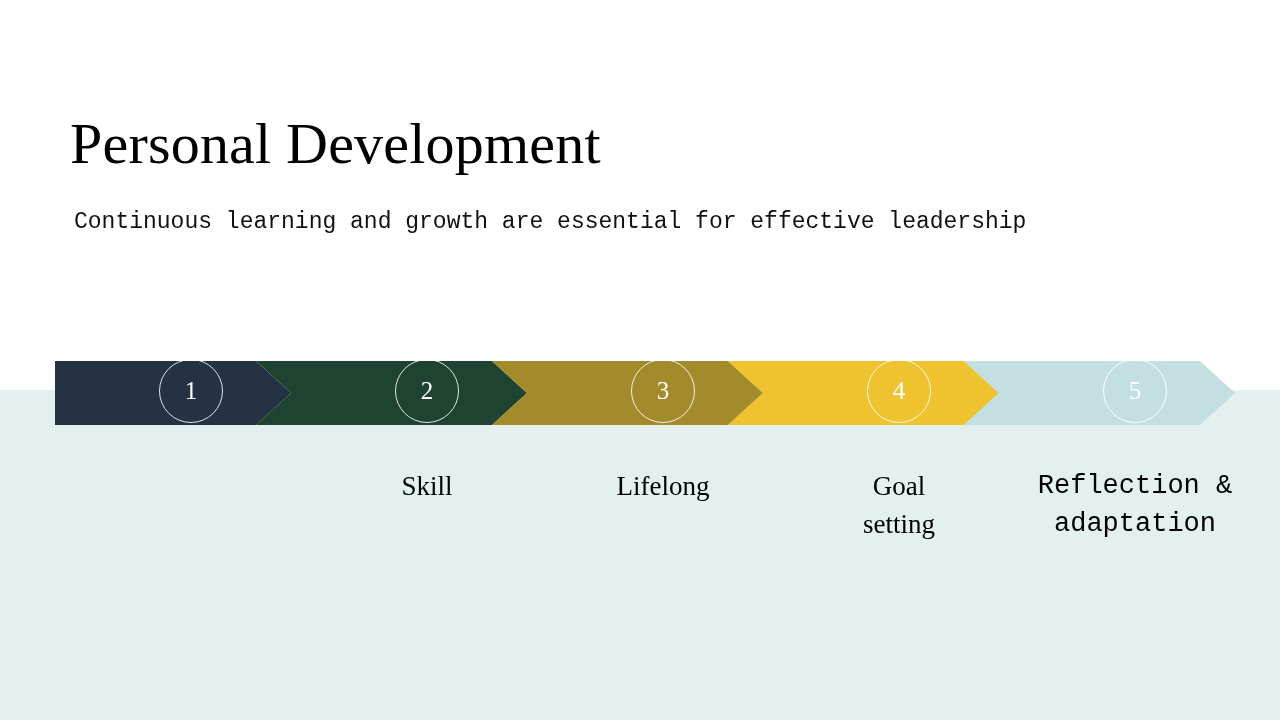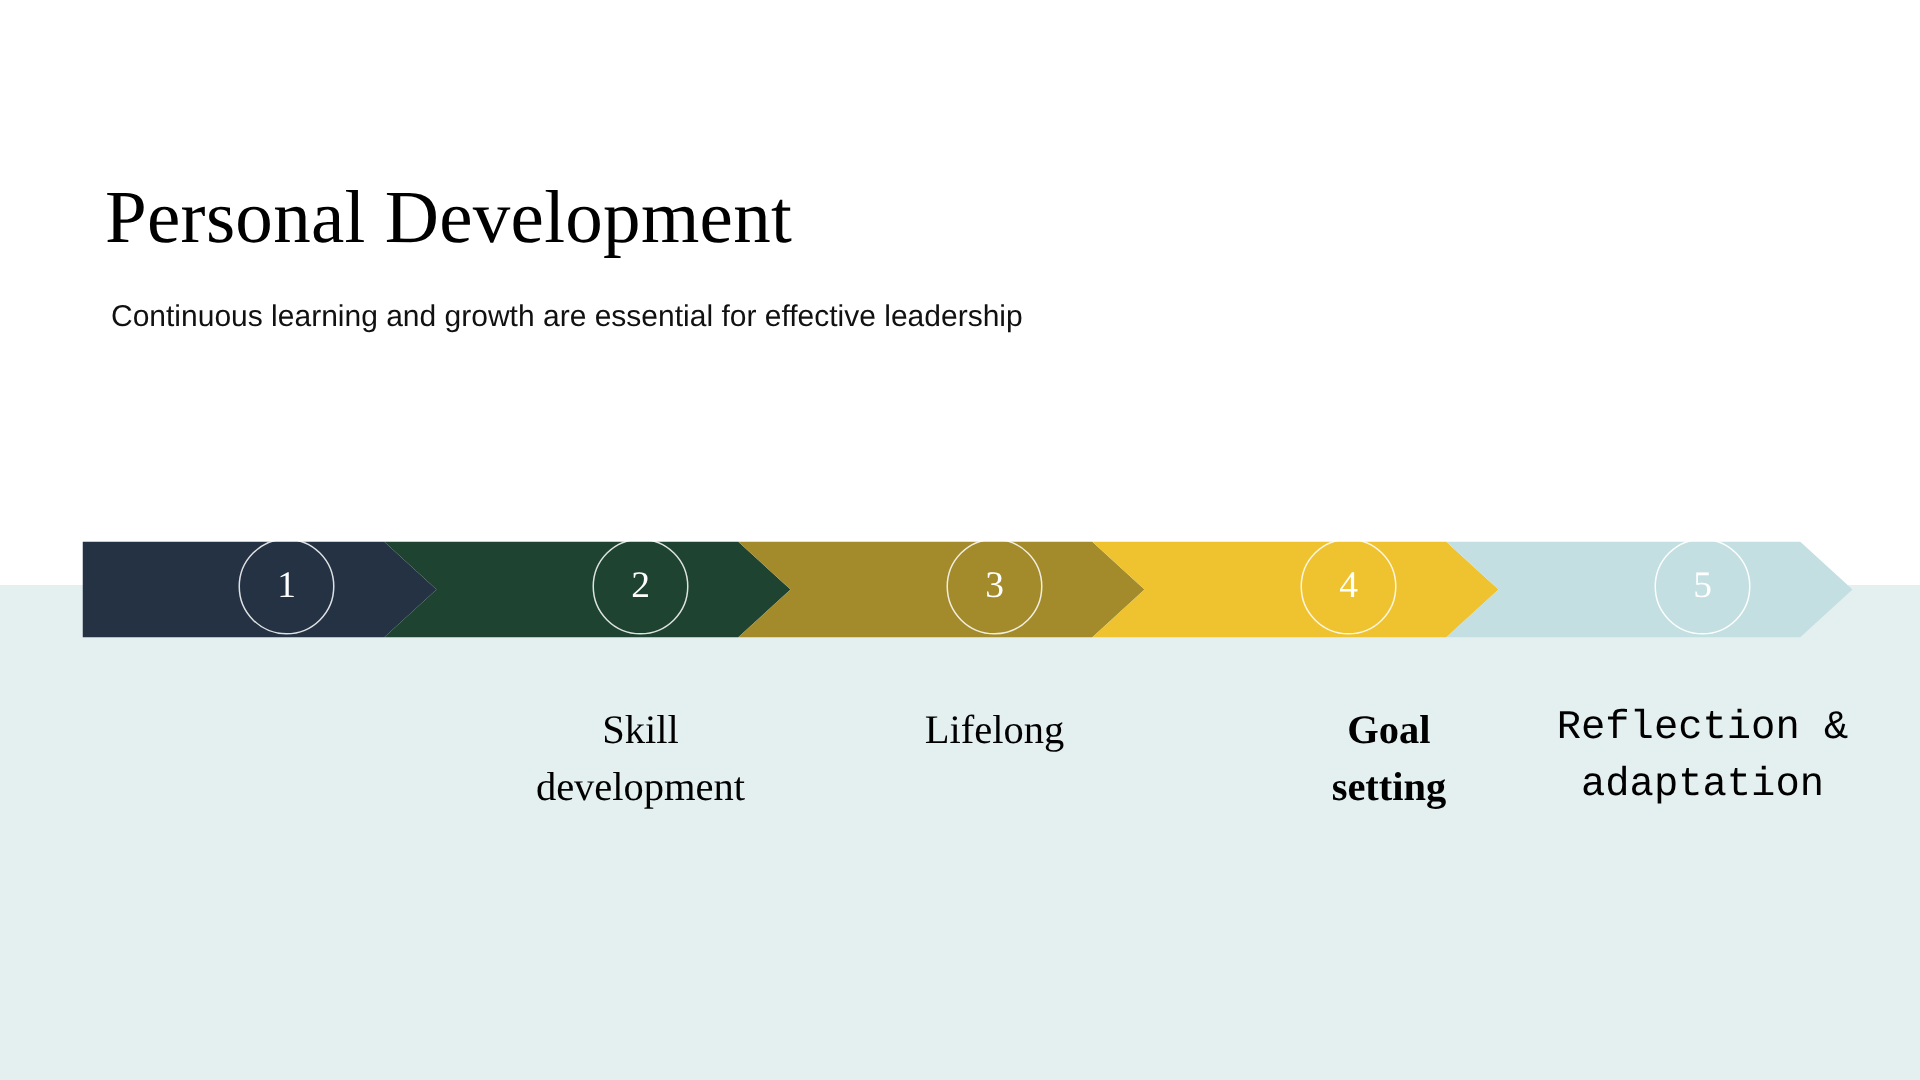--- a/index.html
+++ b/index.html
@@ -31,33 +31,33 @@
     height: 330px;
     background: #e4f0f0;
   }
 
   
   #title {
     position: absolute;
     left: 70px;
     top: 113px;
     font-family: "Liberation Serif", "DejaVu Serif", serif;
-    font-size: 50px;
+    font-size: 58px;
     line-height: 62px;
     font-weight: 400;
     color: #000000;
     white-space: nowrap;
     letter-spacing: 0.2px;
   }
   #subtitle {
     position: absolute;
     left: 74px;
-    top: 198px;
-    font-family: Liberation Sans, sans-serif;
-    font-size: 20px;
+    top: 209px;
+    font-family: Liberation Mono, monospace;
+    font-size: 23px;
     line-height: 26px;
     font-weight: 400;
     color: #111111;
     white-space: nowrap;
   }
 
   
   #chevron-bar {
     position: absolute;
     left: 55px;
@@ -148,26 +148,25 @@
   </div>
   <div class="step-circle" id="circ3" style="left: 867px;">
     <span class="num">4</span>
   </div>
   <div class="step-circle pale" id="circ4" style="left: 1103px;">
     <span class="num">5</span>
   </div>
 
   <div class="step-label" id="lab1" style="left: 312px;">
     <span>Skill</span>
-    <span class="l2">development</span>
   </div>
   <div class="step-label" id="lab2" style="left: 548px;">
     <span>Lifelong</span>
   </div>
-  <div class="step-label" id="lab3" style="left: 811px; font-weight: bold;">
+  <div class="step-label" id="lab3" style="left: 784px;">
     <span>Goal</span>
     <span class="l2">setting</span>
   </div>
   <div class="step-label" id="lab4" style="left: 1020px; font-family: Liberation Mono, monospace;">
     <span>Reflection &amp;</span>
     <span class="l2">adaptation</span>
   </div>
 
 </div>
 

